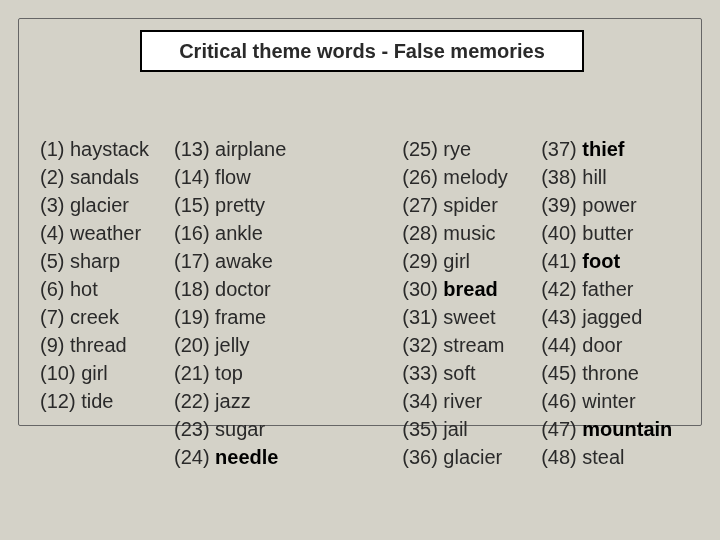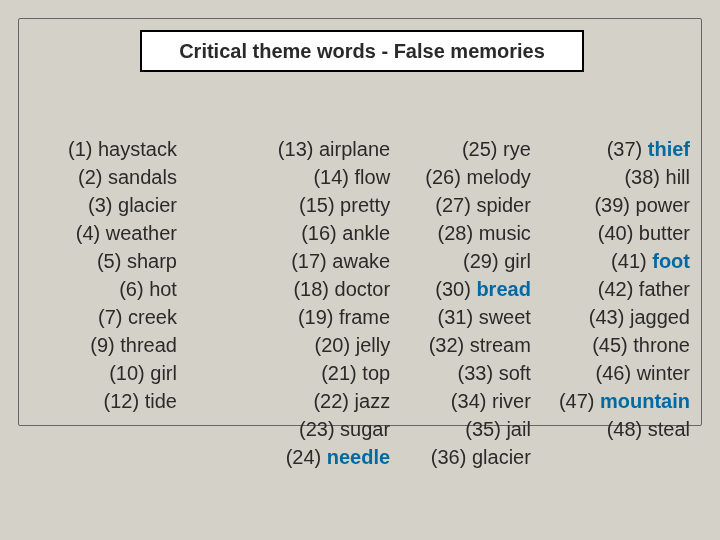--- a/index.html
+++ b/index.html
@@ -10,21 +10,20 @@
     background: #d4d2c8;
     font-family: Arial, Helvetica, sans-serif;
     overflow: hidden;
   }
   .slide {
     position: relative;
     width: 720px;
     height: 448px;
     box-sizing: border-box;
     padding: 18px 12px;
-    text-align: right;
   }
   .inner-frame {
     position: absolute;
     left: 18px;
     right: 18px;
     top: 18px;
     bottom: 22px;
     border: 1px solid #666;
     border-radius: 2px;
     pointer-events: none;
@@ -53,28 +52,27 @@
     right: 30px;
     display: flex;
     flex-direction: row;
   }
   .col {
     display: flex;
     flex-direction: column;
     line-height: 28px;
     font-size: 20px;
     color: #2a2a2a;
-    margin-left: 28px;
   }
   .col1 { width: 135px; }
   .col2 { width: 230px; }
   .col3 { width: 140px; }
   .col4 { width: 150px; }
   .row { white-space: nowrap; }
-  .hl { font-weight: bold; color: #0369a1; }
+  .hl { font-weight: bold; color: #000000; }
 </style>
 </head>
 <body>
 
 <div class="slide">
   <div class="inner-frame"></div>
 
   <div class="title-box">
     <span>Critical theme words - False memories</span>
   </div>
@@ -121,19 +119,20 @@
         <div class="row"><span>(36) </span><span>glacier</span></div>
       </div>
     <div class="col col4">
         <div class="row"><span>(37) </span><span class="hl">thief</span></div>
         <div class="row"><span>(38) </span><span>hill</span></div>
         <div class="row"><span>(39) </span><span>power</span></div>
         <div class="row"><span>(40) </span><span>butter</span></div>
         <div class="row"><span>(41) </span><span class="hl">foot</span></div>
         <div class="row"><span>(42) </span><span>father</span></div>
         <div class="row"><span>(43) </span><span>jagged</span></div>
+        <div class="row"><span>(44) </span><span>door</span></div>
         <div class="row"><span>(45) </span><span>throne</span></div>
         <div class="row"><span>(46) </span><span>winter</span></div>
         <div class="row"><span>(47) </span><span class="hl">mountain</span></div>
         <div class="row"><span>(48) </span><span>steal</span></div>
       </div>
   </div>
 </div>
 
 </body></html>

